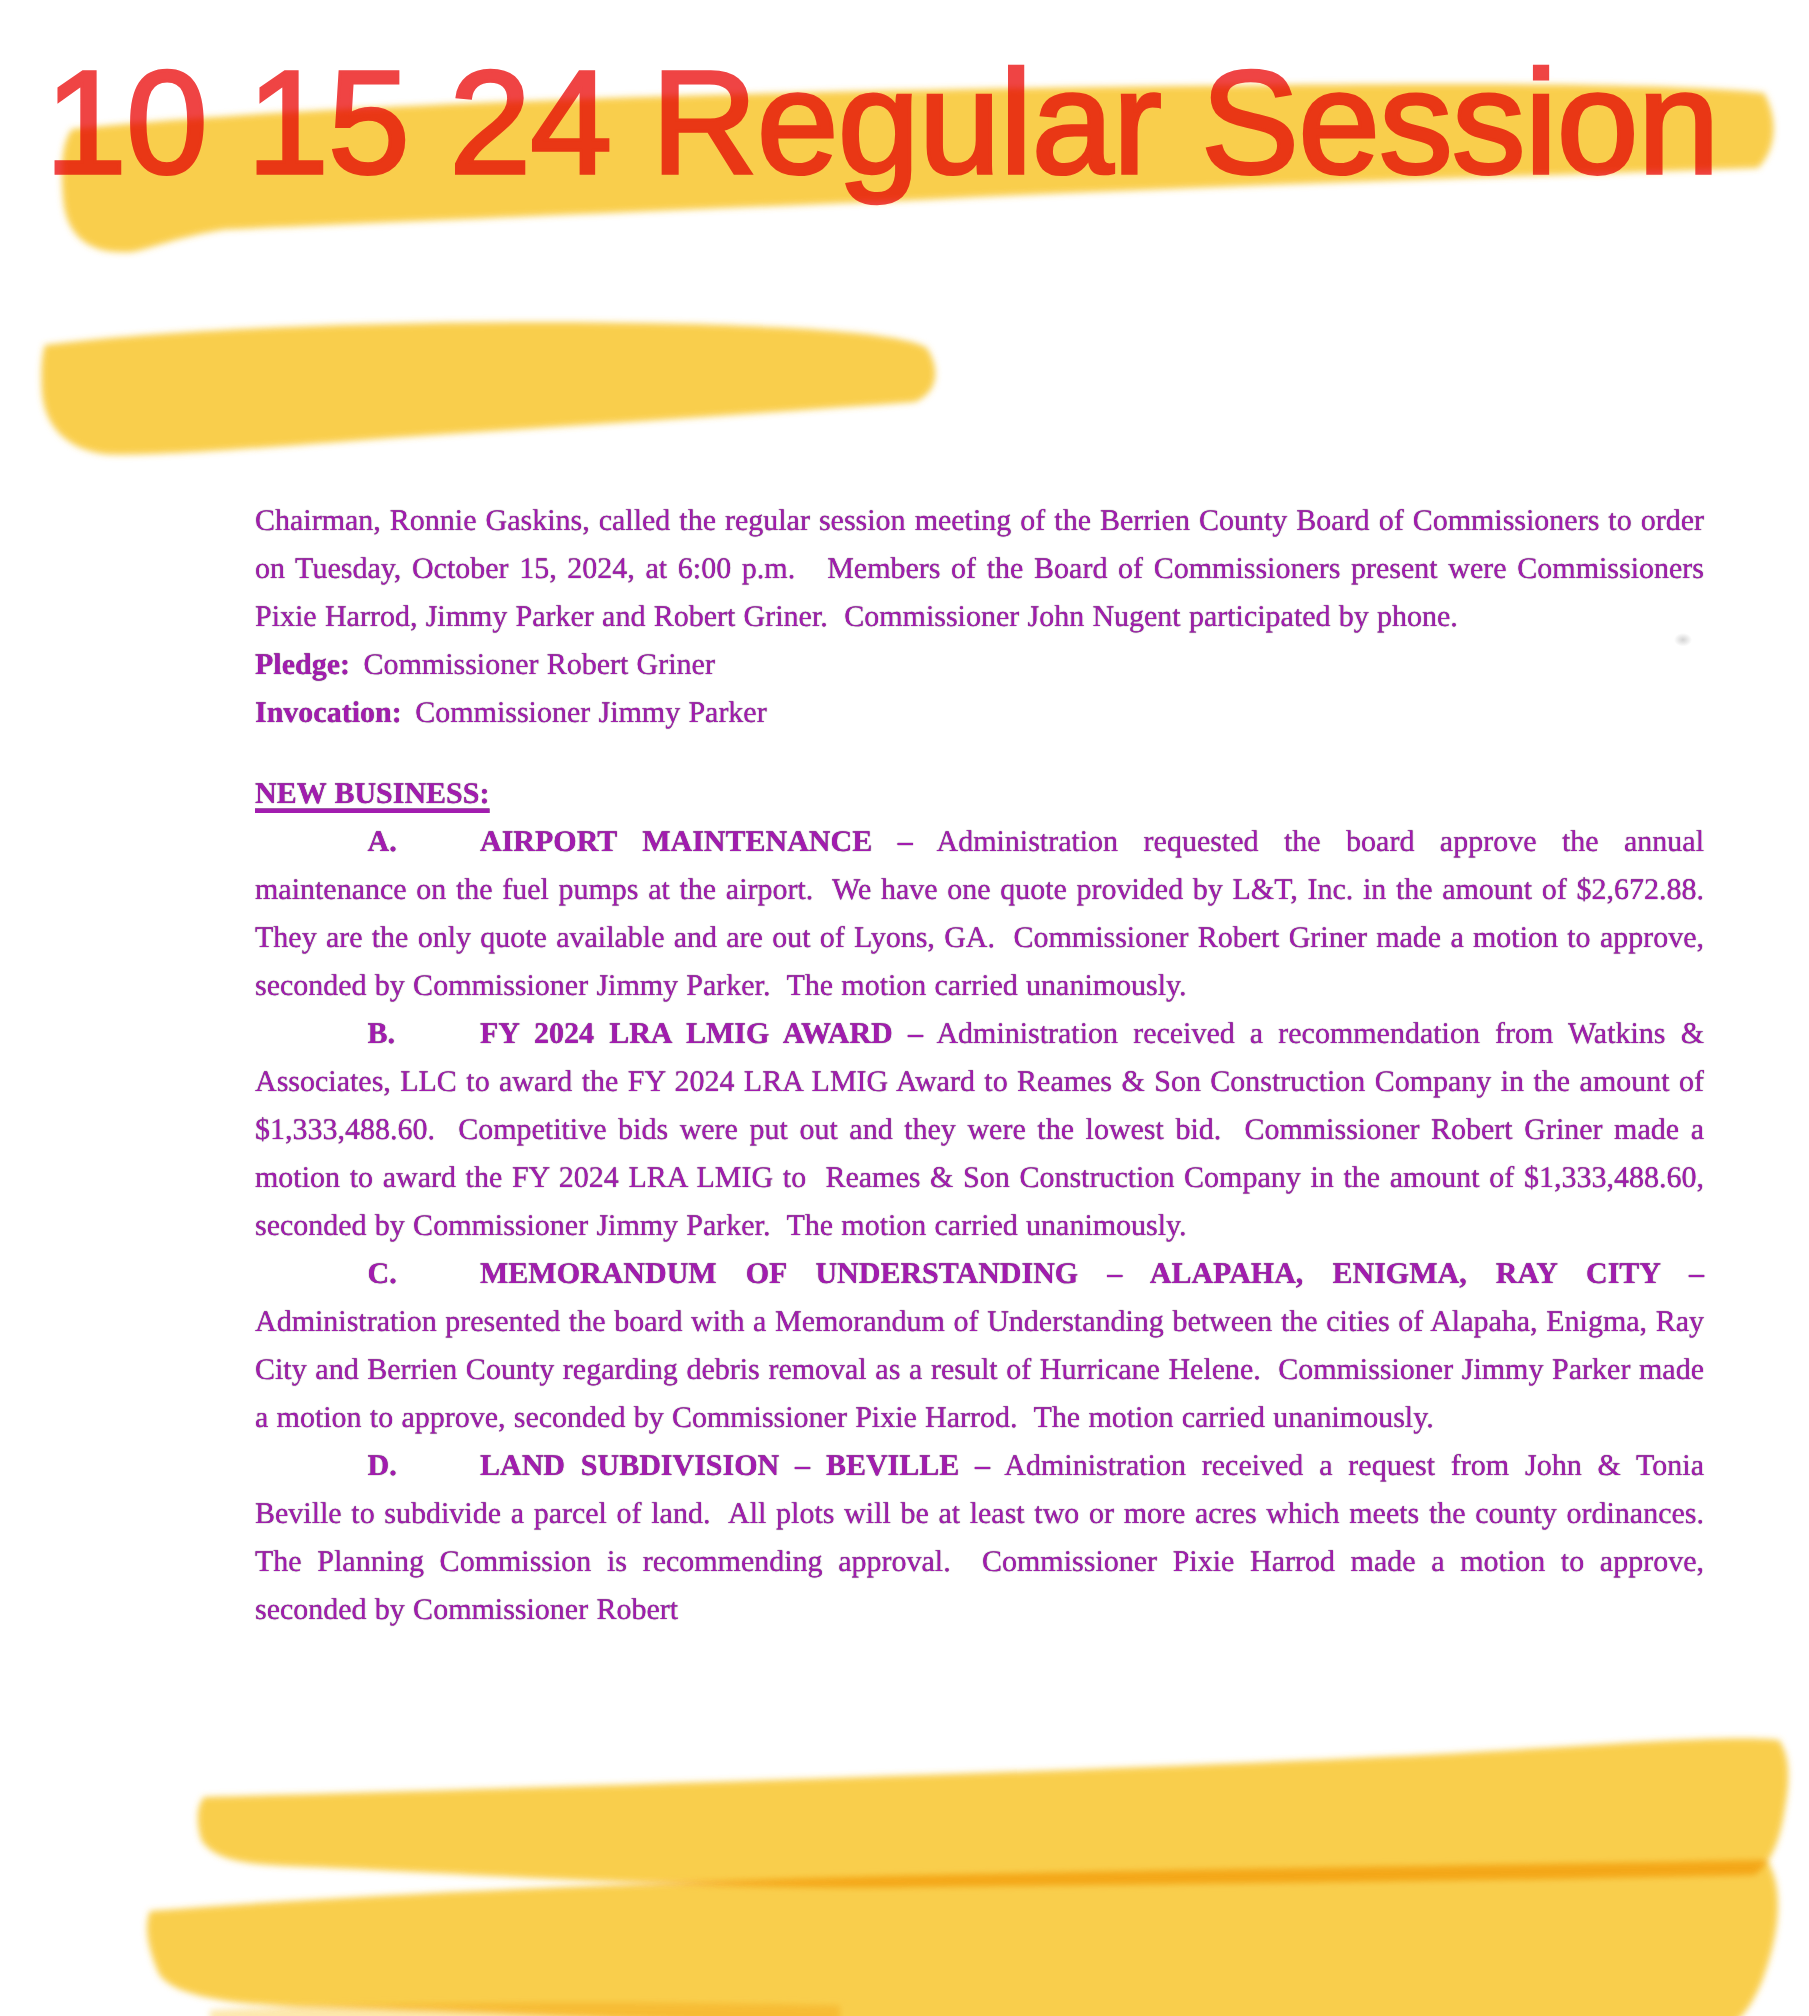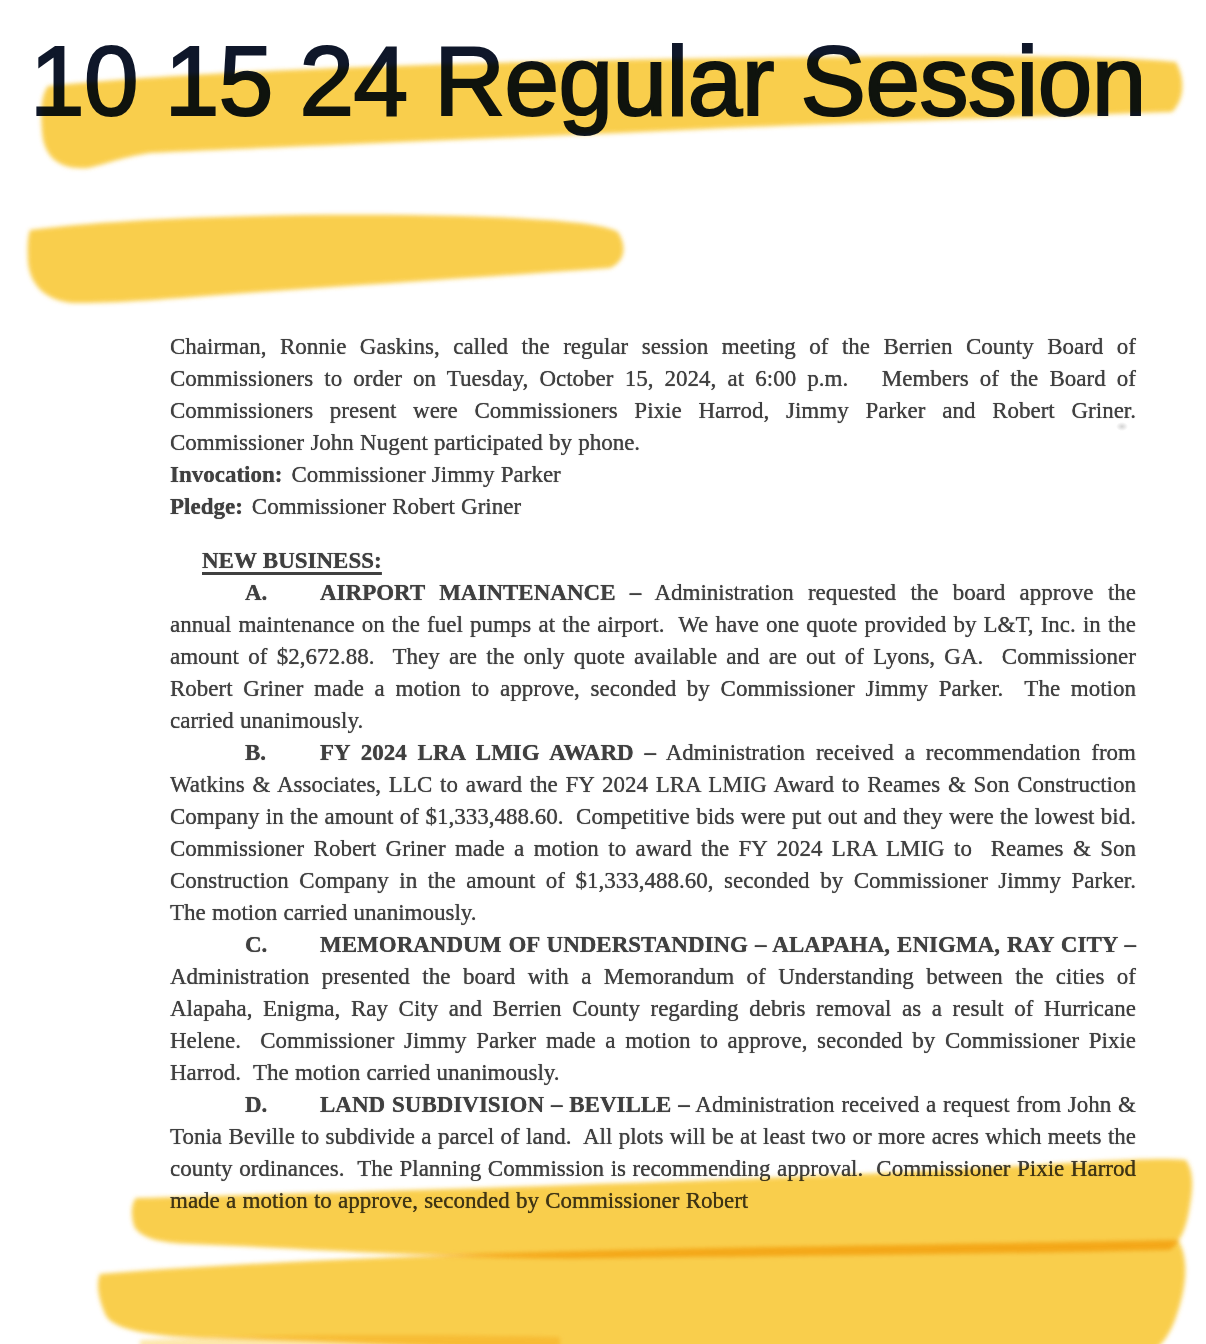--- a/index.html
+++ b/index.html
@@ -6,50 +6,50 @@
   body{width:1206px;height:1344px;position:relative;overflow:hidden;
        font-family:"Liberation Serif", serif;}
 
   
   .overlay{position:absolute;left:0;top:0;z-index:1;pointer-events:none;}
   .overlay path{mix-blend-mode:multiply;}
 
   
   .titleblock{
     position:absolute;left:30px;top:16px;z-index:3;
-    color:#0f172a;
+    color:#ef4444;
     font-family:"Liberation Sans", sans-serif;
     font-size:98px;line-height:130px;font-weight:400;
     letter-spacing:-0.5px;
     -webkit-text-stroke:2.2px currentColor;
     mix-blend-mode:multiply;
     white-space:nowrap;
   }
 
   
   .doc{
     position:absolute;left:170px;top:0;width:966px;z-index:3;
     padding-top:331px;
-    color:#404040;
-    font-size:23px;line-height:32px;
+    color:#a21caf;
+    font-size:20px;line-height:32px;
     text-align:justify;
     word-spacing:0.5px;
     text-shadow:0 0 0.7px rgba(25,25,25,0.85);
     mix-blend-mode:multiply;
   }
   .doc p{margin:0;white-space:pre-wrap;}
   .intro{margin-bottom:20px;}
   .invgroup{margin-bottom:22px;}
   .exec{margin-bottom:18px;}
   .nb{margin-bottom:0;}
   .item{margin-bottom:7px;text-indent:75px;}
   .item .letter{display:inline-block;width:75px;text-indent:0;font-weight:700;}
   .b{font-weight:700;}
   .lbl{font-weight:700;margin-right:9px;}
-  .u{text-decoration:underline;text-decoration-thickness:2.5px;text-underline-offset:4px;margin-left:32px;}
+  .u{text-decoration:underline;text-decoration-thickness:2.5px;text-underline-offset:4px;}
 
   
   .artifact{
     position:absolute;left:1116px;top:422px;width:12px;height:9px;z-index:2;
     background:radial-gradient(closest-side, rgba(110,110,110,0.30), rgba(110,110,110,0));
   }
 </style>
 </head>
 <body>
 
@@ -85,22 +85,22 @@
 <div class="artifact"></div>
 
 <div class="titleblock">
   <div>10 15 24 Regular Session</div>
 </div>
 
 <div class="doc">
   <p class="intro">Chairman, Ronnie Gaskins, called the regular session meeting of the Berrien County Board of Commissioners to order on Tuesday, October 15, 2024, at 6:00 p.m.   Members of the Board of Commissioners present were Commissioners Pixie Harrod, Jimmy Parker and Robert Griner.  Commissioner John Nugent participated by phone.</p>
 
   <div class="invgroup">
+    <p><span class="lbl">Pledge:</span><span>Commissioner Robert Griner</span></p>
     <p><span class="lbl">Invocation:</span><span>Commissioner Jimmy Parker</span></p>
-    <p><span class="lbl">Pledge:</span><span>Commissioner Robert Griner</span></p>
   </div>
 
 
   <p class="nb"><span class="b u">NEW BUSINESS:</span></p>
 
   <p class="item"><span class="letter">A.</span><span class="b">AIRPORT MAINTENANCE –</span> <span>Administration requested the board approve the annual maintenance on the fuel pumps at the airport.  We have one quote provided by L&amp;T, Inc. in the amount of $2,672.88.  They are the only quote available and are out of Lyons, GA.  Commissioner Robert Griner made a motion to approve, seconded by Commissioner Jimmy Parker.  The motion carried unanimously.</span></p>
 
   <p class="item"><span class="letter">B.</span><span class="b">FY 2024 LRA LMIG AWARD –</span> <span>Administration received a recommendation from Watkins &amp; Associates, LLC to award the FY 2024 LRA LMIG Award to Reames &amp; Son Construction Company in the amount of $1,333,488.60.  Competitive bids were put out and they were the lowest bid.  Commissioner Robert Griner made a motion to award the FY 2024 LRA LMIG to  Reames &amp; Son Construction Company in the amount of $1,333,488.60, seconded by Commissioner Jimmy Parker.  The motion carried unanimously.</span></p>
 
   <p class="item"><span class="letter">C.</span><span class="b">MEMORANDUM OF UNDERSTANDING – ALAPAHA, ENIGMA, RAY CITY –</span> <span>Administration presented the board with a Memorandum of Understanding between the cities of Alapaha, Enigma, Ray City and Berrien County regarding debris removal as a result of Hurricane Helene.  Commissioner Jimmy Parker made a motion to approve, seconded by Commissioner Pixie Harrod.  The motion carried unanimously.</span></p>

